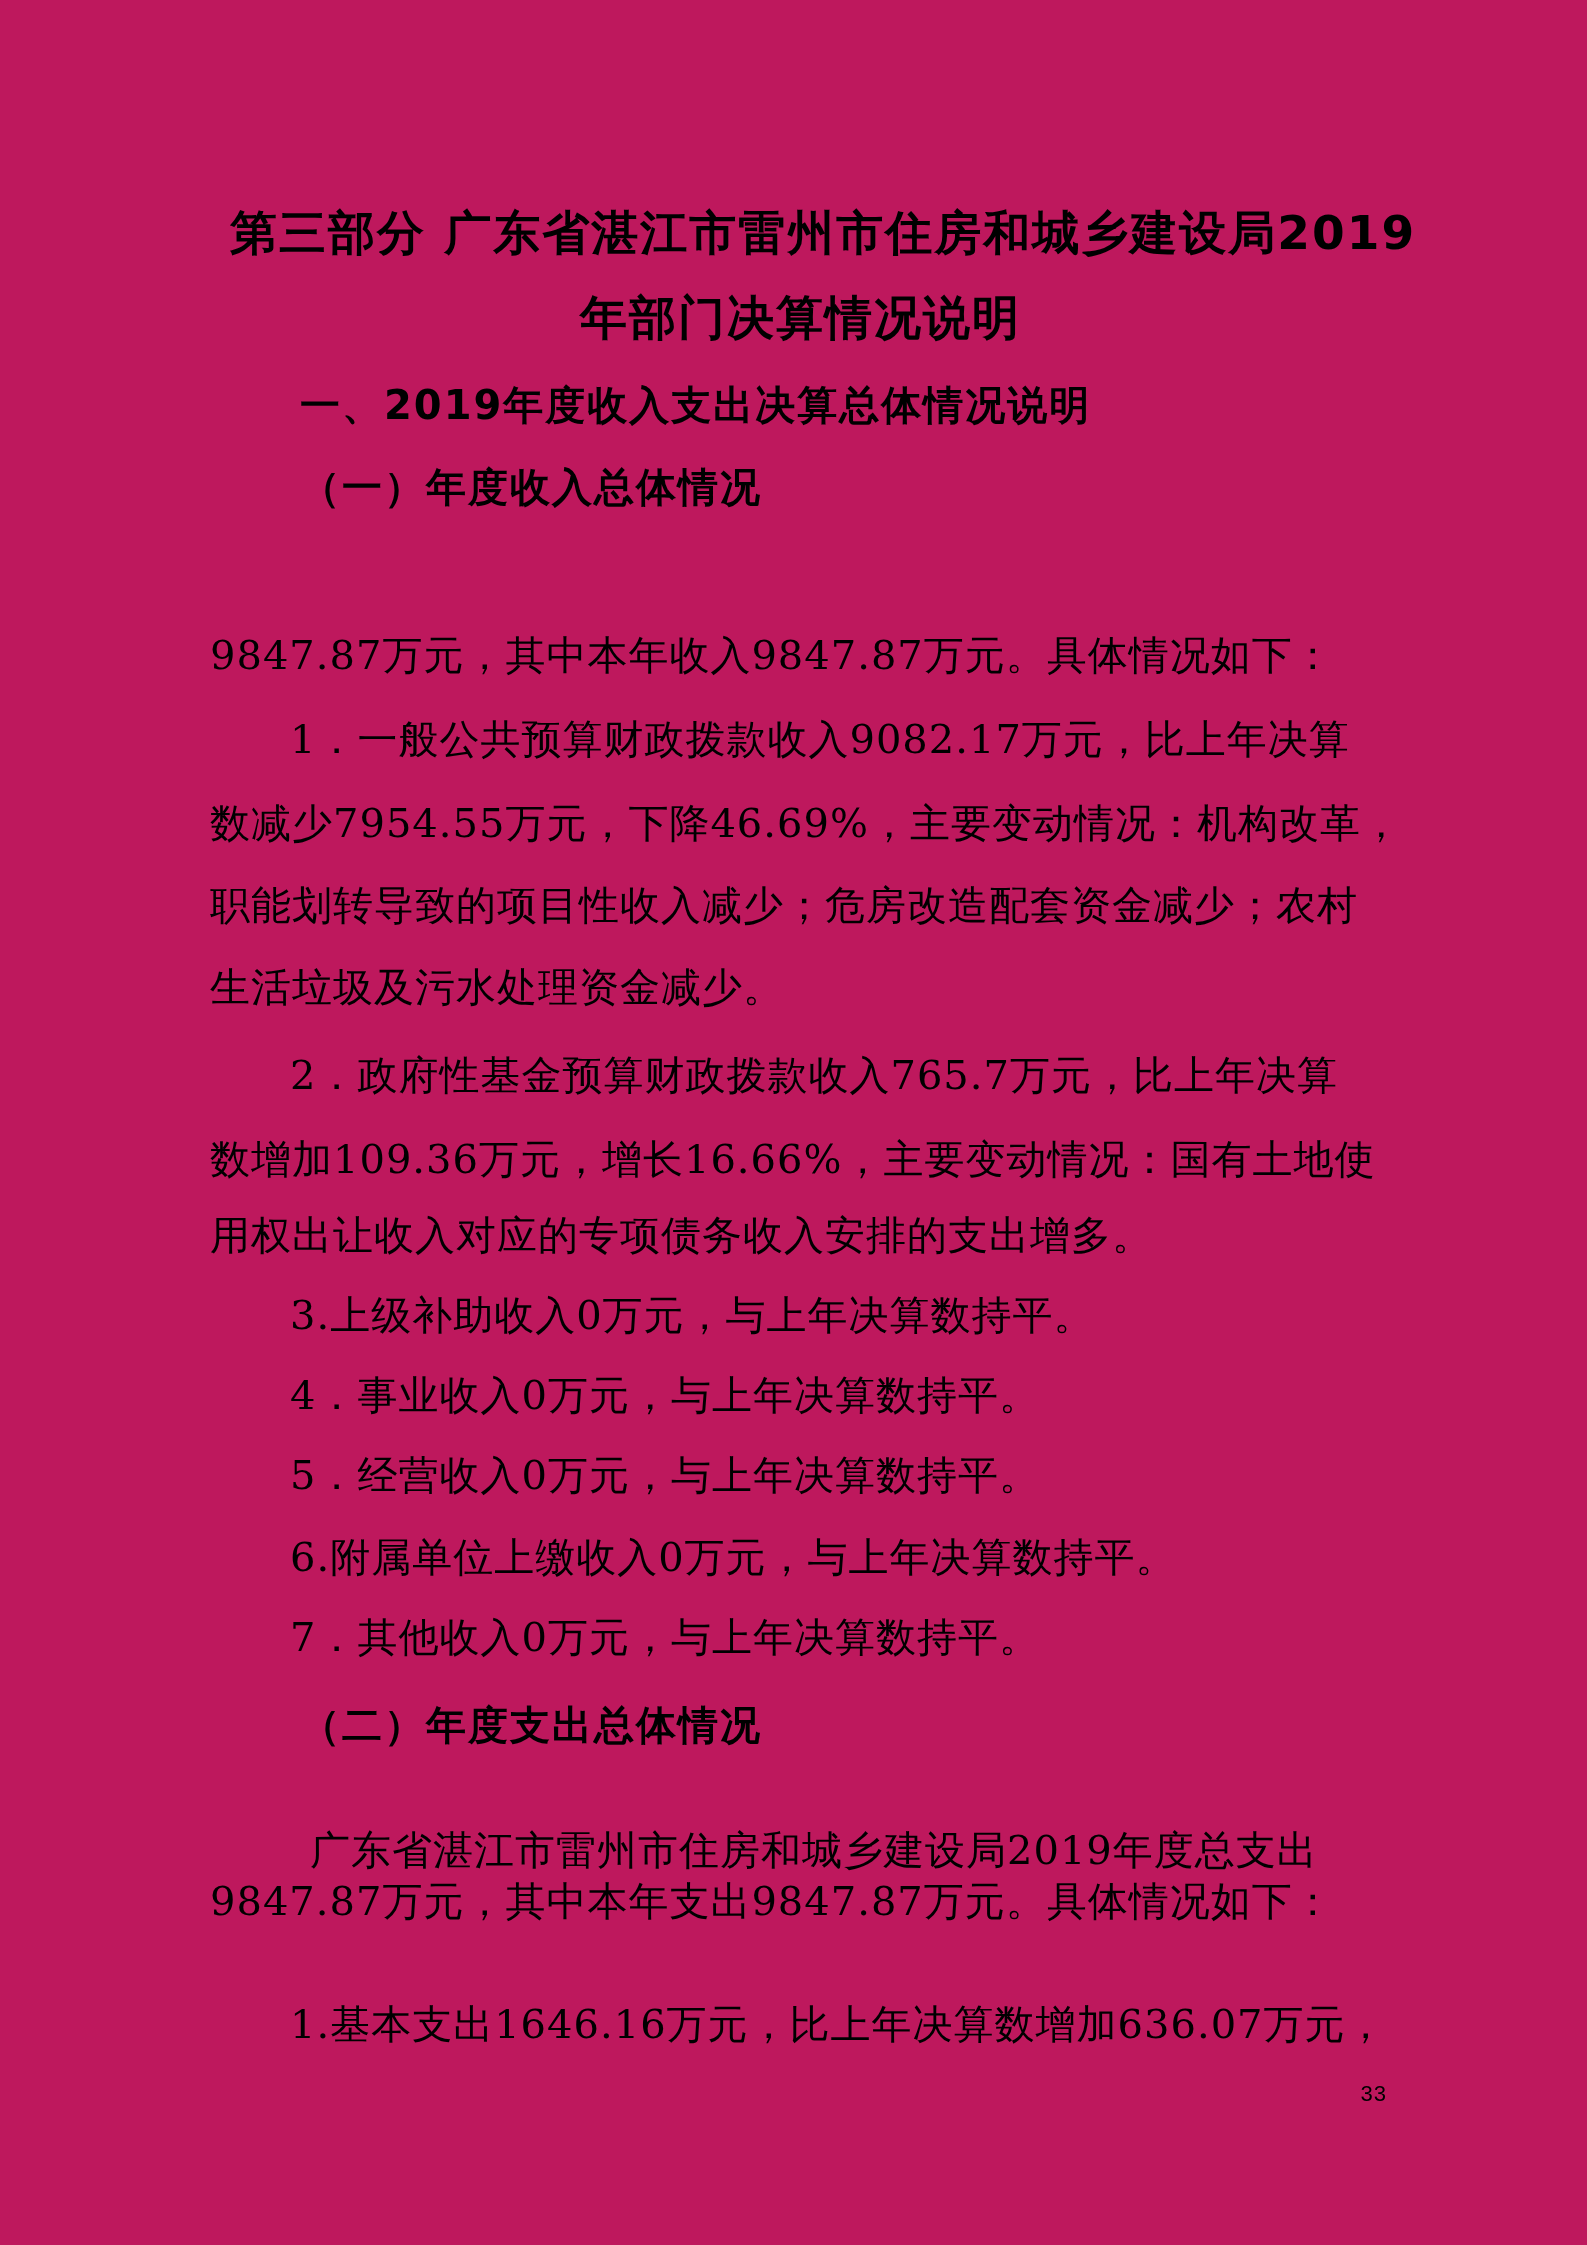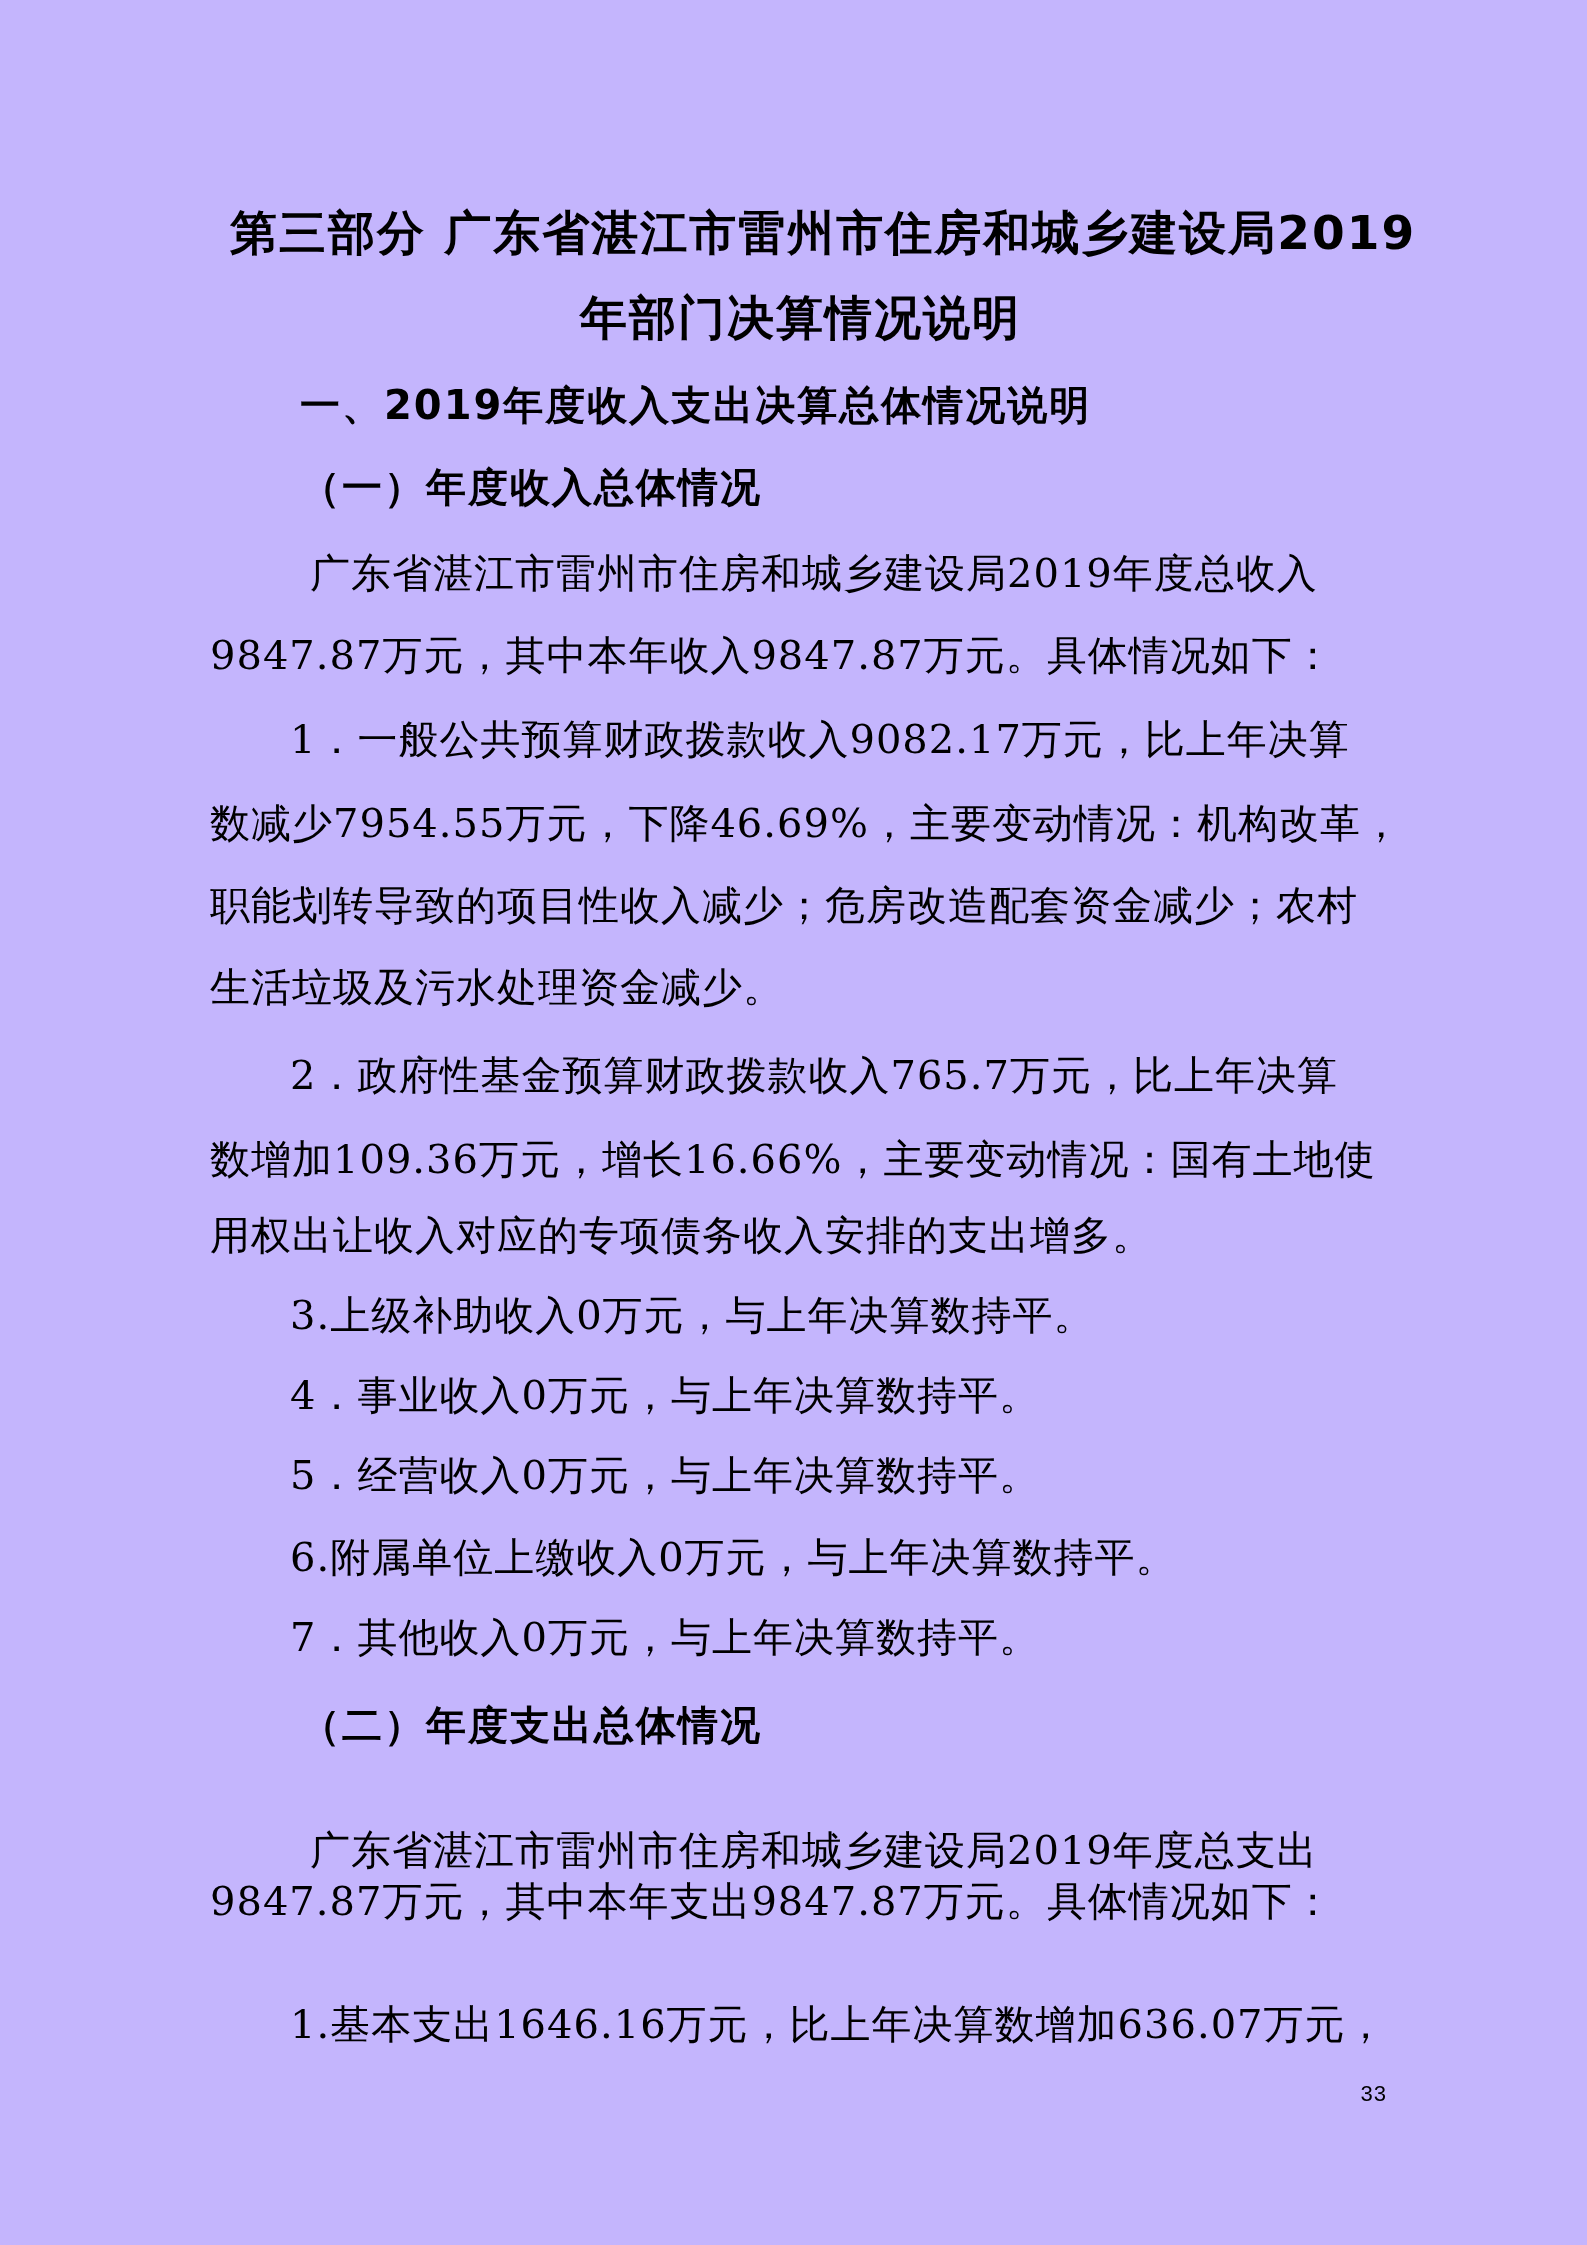--- a/index.html
+++ b/index.html
@@ -14,21 +14,21 @@
     overflow: hidden;
     color: #000000;
     font-family: "DejaVu Serif", "Liberation Serif", serif;
   }
   .page {
     position: absolute;
     left: 0;
     top: 0;
     width: 1587px;
     height: 2245px;
-    background: #c4b5fd;
+    background: #be185d;
   }
   .line {
     position: absolute;
     white-space: nowrap;
     font-size: 40px;
     line-height: 50px;
     letter-spacing: 1px;
   }
   .title {
     font-family: "DejaVu Sans", "Liberation Sans", sans-serif;
@@ -58,21 +58,20 @@
 
 <div class="page">
 
   <div class="line title" style="left:230px; top:205px;">第三部分 广东省湛江市雷州市住房和城乡建设局2019</div>
   <div class="line title" style="left:580px; top:290px;">年部门决算情况说明</div>
 
   <div class="line heading" style="left:300px; top:380px;">一、2019年度收入支出决算总体情况说明</div>
 
   <div class="line heading" style="left:300px; top:462px;">（一）年度收入总体情况</div>
 
-  <div class="line body-text" style="left:310px; top:548px;">广东省湛江市雷州市住房和城乡建设局2019年度总收入</div>
   <div class="line body-text" style="left:210px; top:630px;">9847.87万元，其中本年收入9847.87万元。具体情况如下：</div>
 
   <div class="line body-text" style="left:290px; top:714px;">1．一般公共预算财政拨款收入9082.17万元，比上年决算</div>
   <div class="line body-text" style="left:210px; top:798px;">数减少7954.55万元，下降46.69%，主要变动情况：机构改革，</div>
   <div class="line body-text" style="left:210px; top:962px;">生活垃圾及污水处理资金减少。</div>
   <div class="line body-text" style="left:210px; top:880px;">职能划转导致的项目性收入减少；危房改造配套资金减少；农村</div>
 
   <div class="line body-text" style="left:290px; top:1050px;">2．政府性基金预算财政拨款收入765.7万元，比上年决算</div>
   <div class="line body-text" style="left:210px; top:1134px;">数增加109.36万元，增长16.66%，主要变动情况：国有土地使</div>
   <div class="line body-text" style="left:210px; top:1210px;">用权出让收入对应的专项债务收入安排的支出增多。</div>

